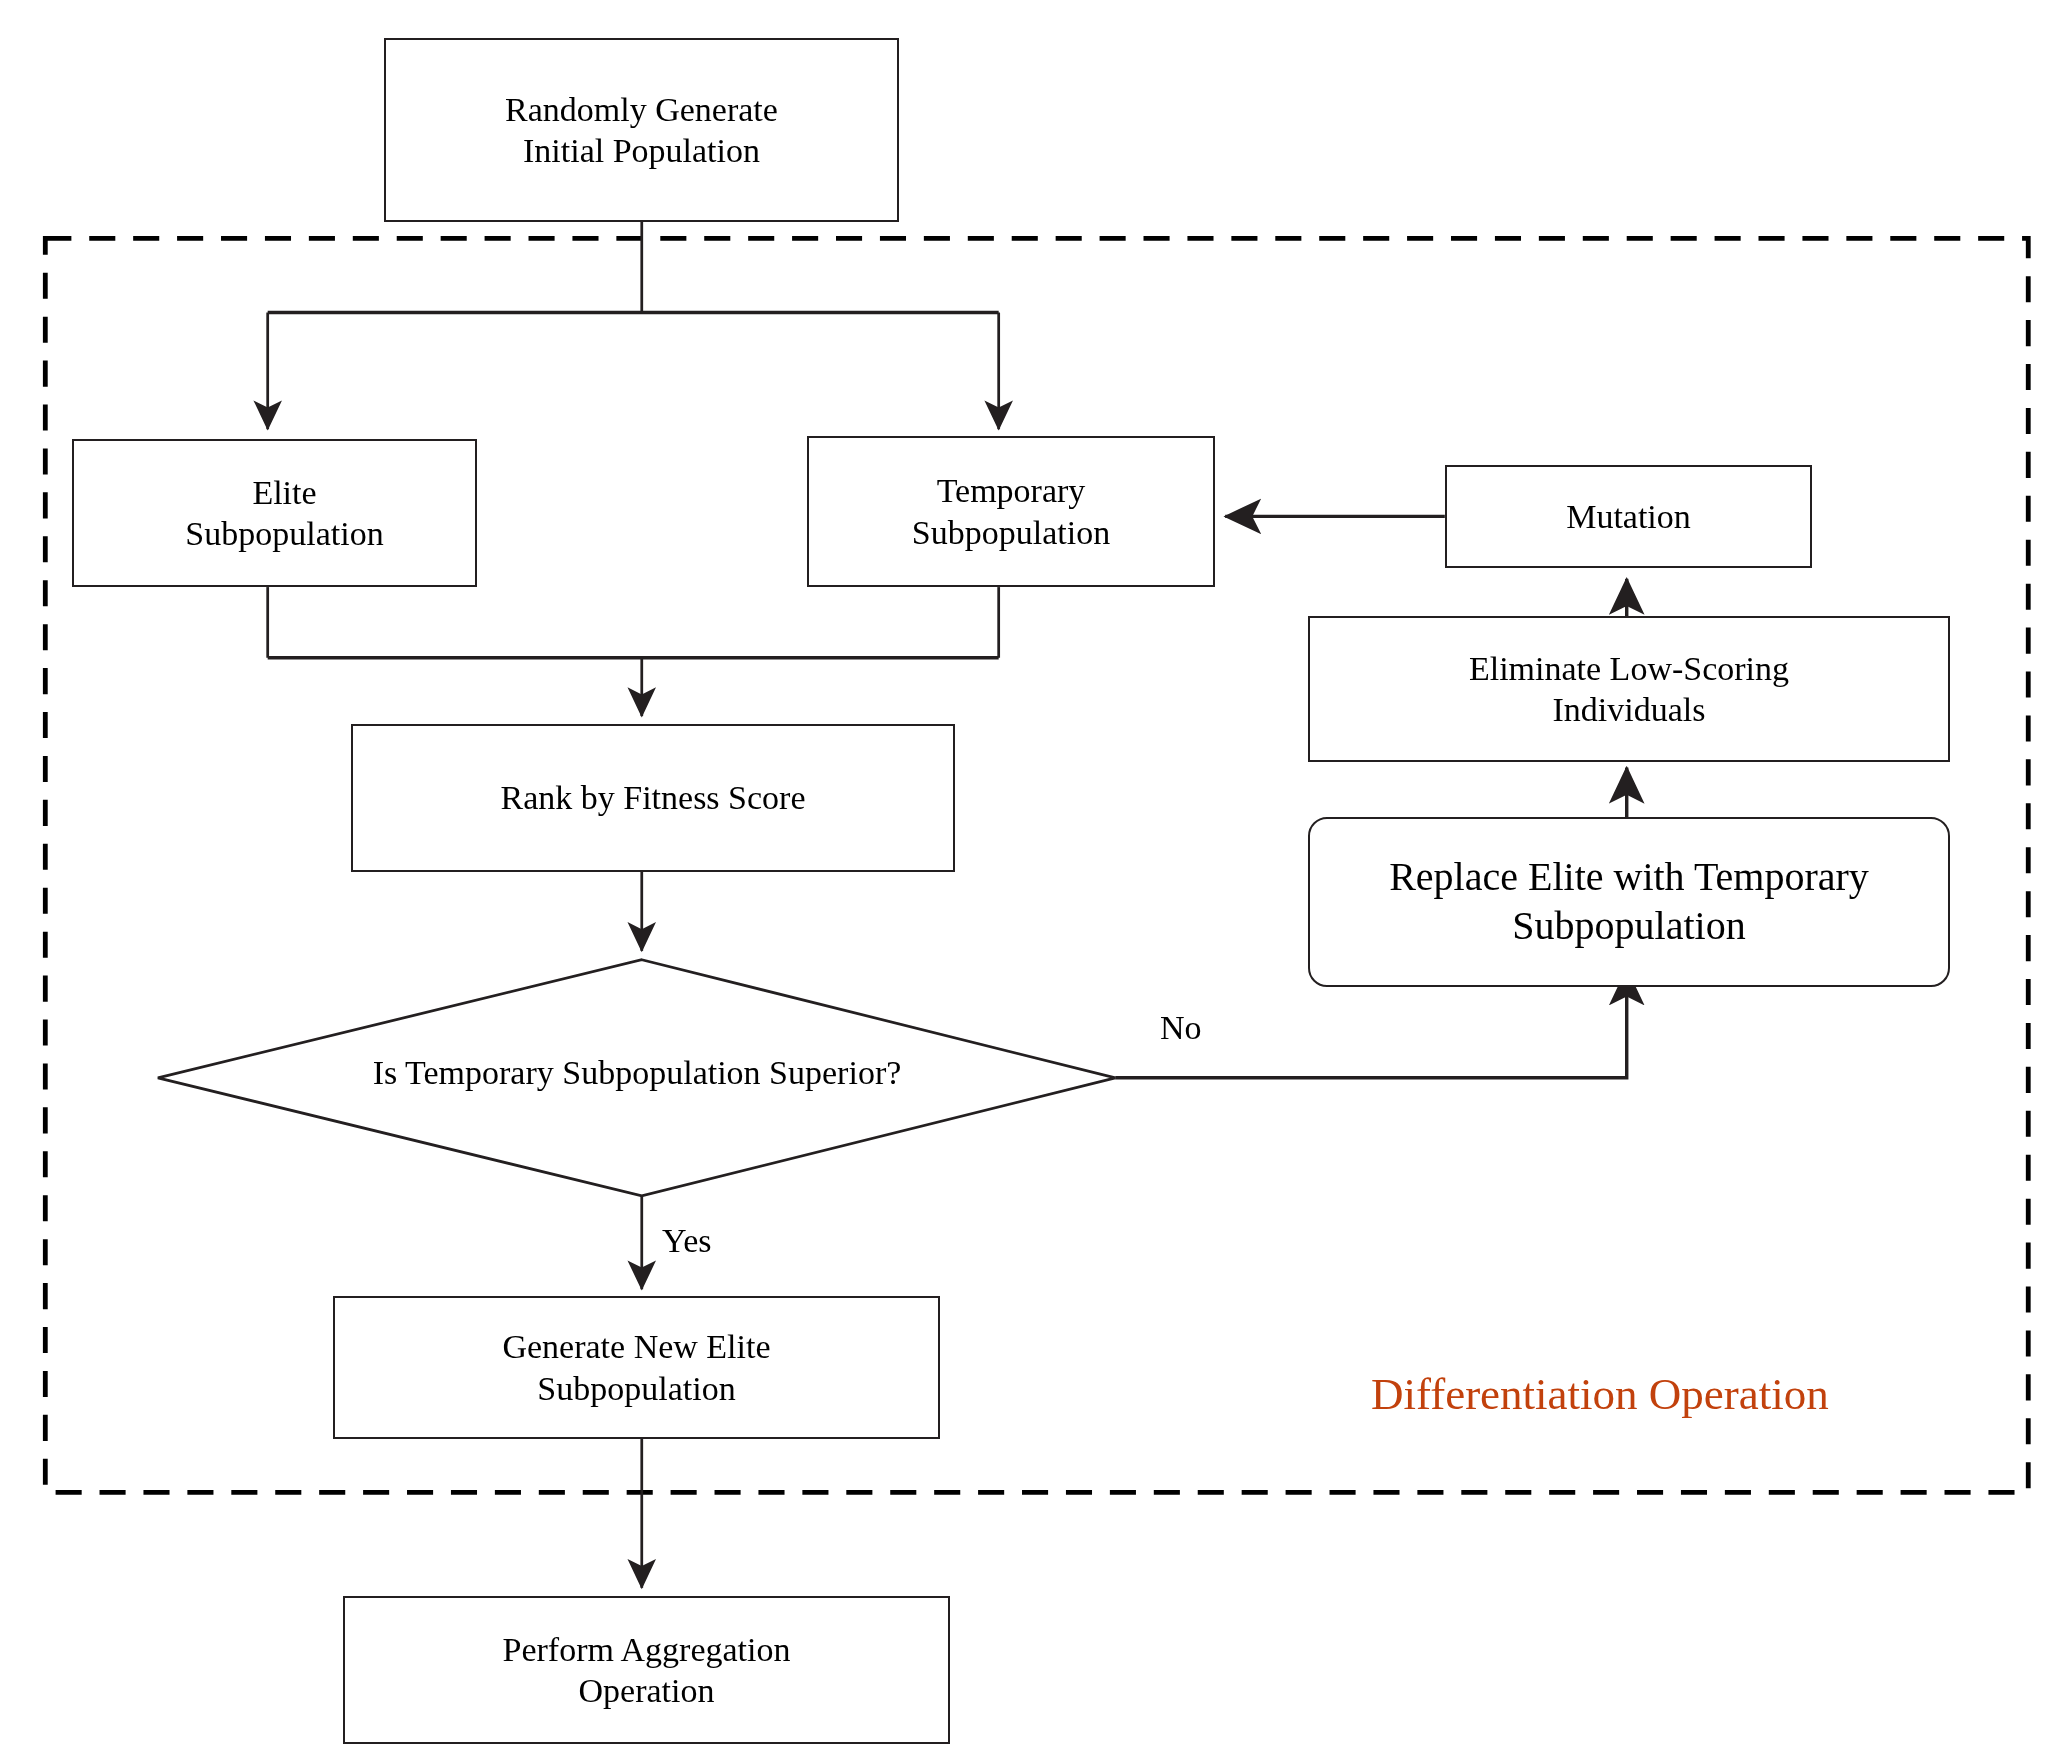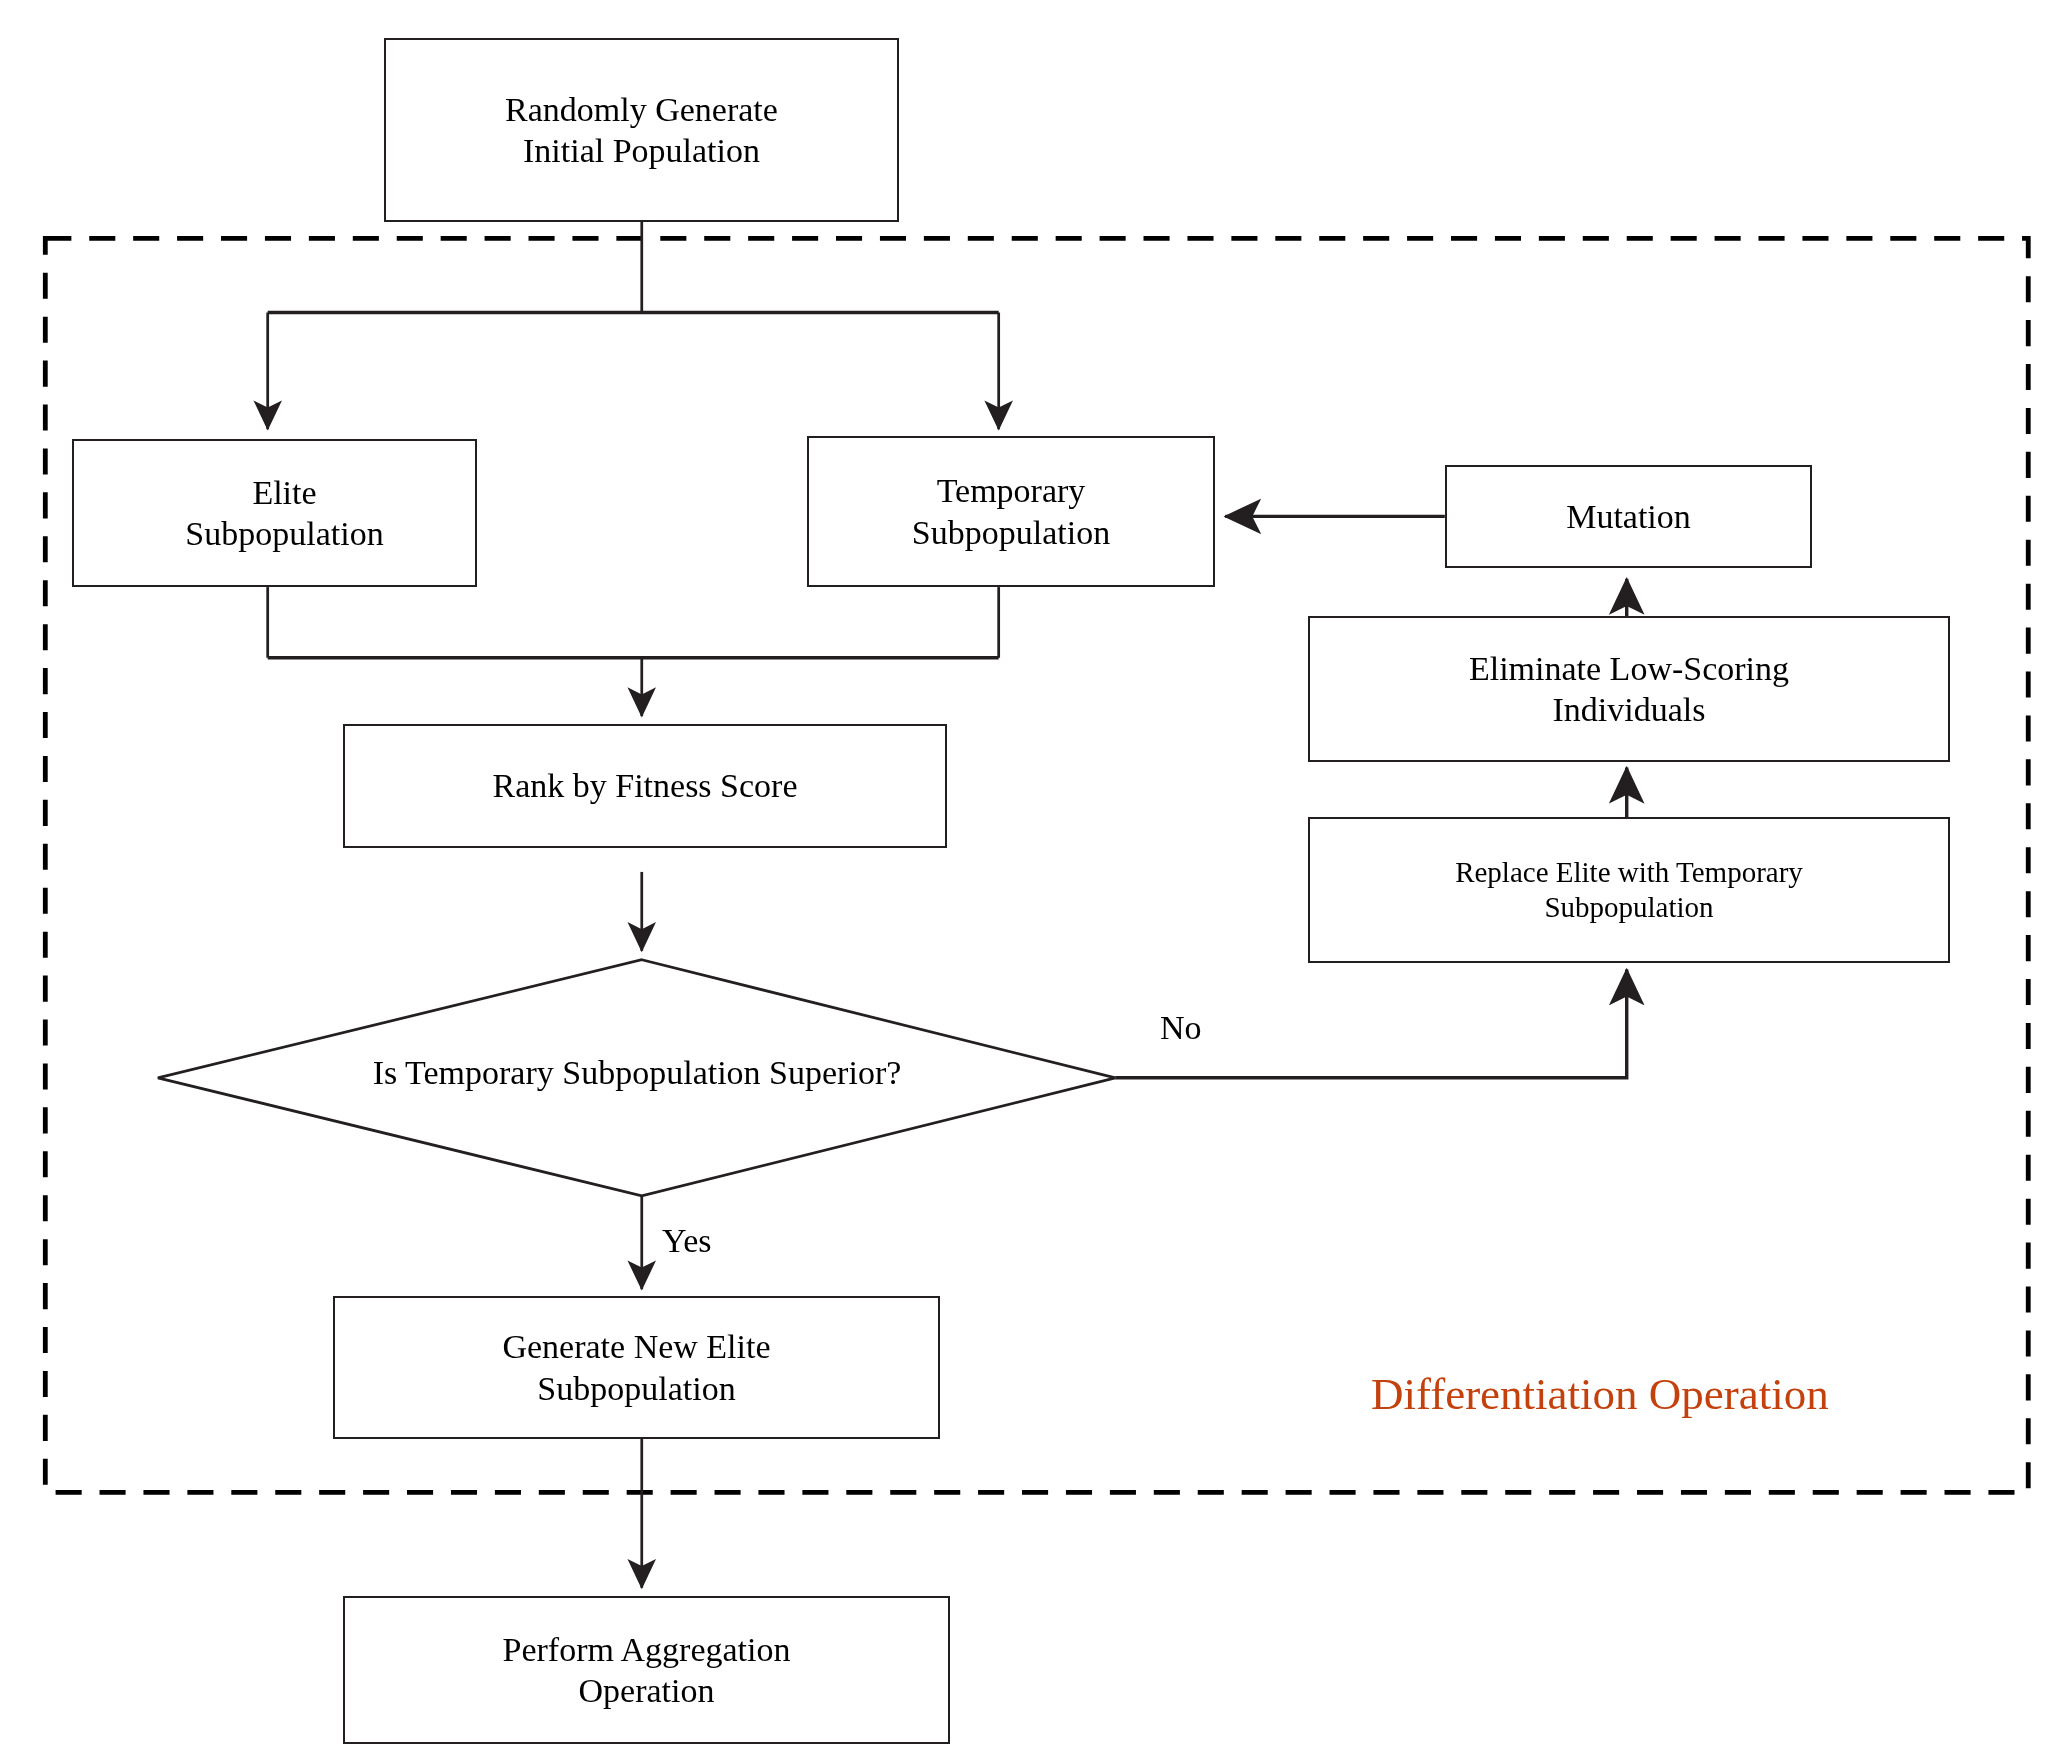--- a/index.html
+++ b/index.html
@@ -88,24 +88,24 @@
 Subpopulation</div>
 
   <div class="node" style="left:807px;top:436px;width:408px;height:151px;font-size:34px;">Temporary
 Subpopulation</div>
 
   <div class="node" style="left:1445px;top:465px;width:367px;height:103px;font-size:34px;">Mutation</div>
 
   <div class="node" style="left:1308px;top:616px;width:642px;height:146px;font-size:34px;">Eliminate Low-Scoring
 Individuals</div>
 
-  <div class="node" style="left:1308px;top:817px;width:642px;height:146px;font-size:29px;">Replace Elite with Temporary
+  <div class="node" style="left:1308px;top:817px;width:642px;height:170px;font-size:40px;border-radius:19px;">Replace Elite with Temporary
 Subpopulation</div>
 
-  <div class="node" style="left:343px;top:724px;width:604px;height:124px;font-size:34px;">Rank by Fitness Score</div>
+  <div class="node" style="left:351px;top:724px;width:604px;height:148px;font-size:34px;">Rank by Fitness Score</div>
 
   <div class="node" style="left:333px;top:1296px;width:607px;height:143px;font-size:34px;">Generate New Elite
 Subpopulation</div>
 
   <div class="node" style="left:343px;top:1596px;width:607px;height:148px;font-size:34px;">Perform Aggregation
 Operation</div>
 
   <div class="diamond-text" style="left:158px;top:1054px;width:958px;font-size:34px;">Is Temporary Subpopulation Superior?</div>
 
   <div class="lbl" style="left:1160px;top:1009px;font-size:34px;">No</div>

